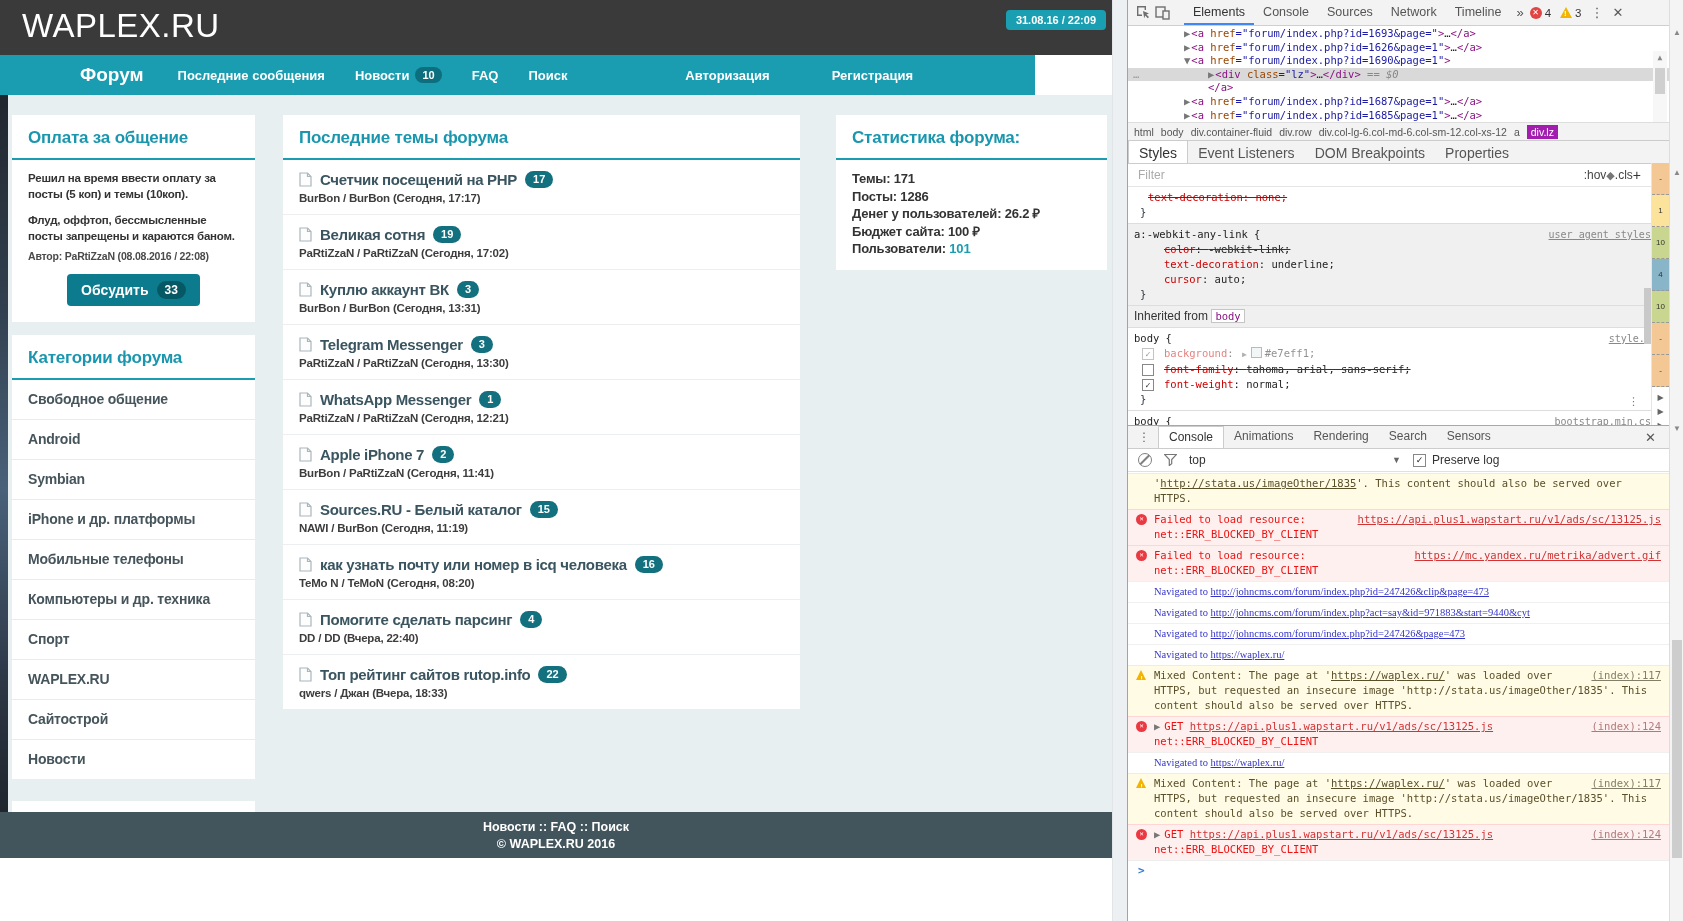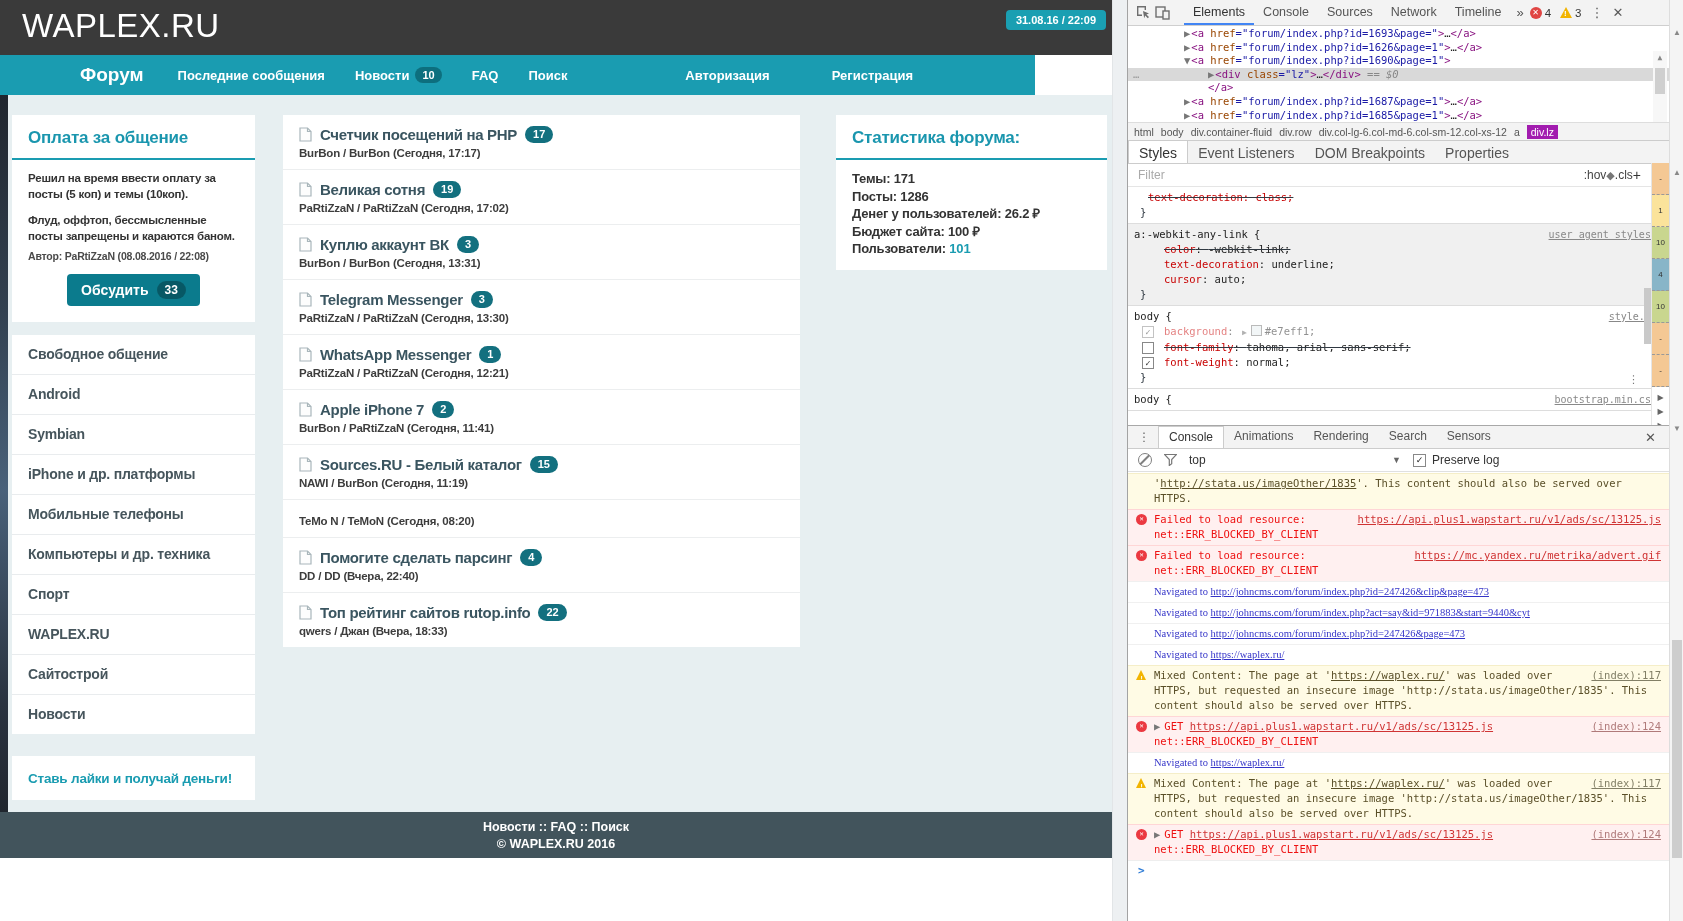--- a/index.html
+++ b/index.html
@@ -201,40 +201,42 @@
             </div>
           <div class="ann-author">Автор: PaRtiZzaN (08.08.2016 / 22:08)</div>
           <div class="ann-btnrow">
             <span class="btn">
               <span>Обсудить</span>
               <span class="btn-badge">33</span>
             </span>
           </div>
         </div>
         <div class="card">
+          <div class="card-h">Категории форума</div>
           <div id="cat-list">
               <div class="cat-item">Свободное общение</div>
               <div class="cat-item">Android</div>
               <div class="cat-item">Symbian</div>
               <div class="cat-item">iPhone и др. платформы</div>
               <div class="cat-item">Мобильные телефоны</div>
               <div class="cat-item">Компьютеры и др. техника</div>
               <div class="cat-item">Спорт</div>
               <div class="cat-item">WAPLEX.RU</div>
               <div class="cat-item">Сайтострой</div>
               <div class="cat-item">Новости</div>
             </div>
         </div>
         <div class="promo-card">
           <span class="promo-link">Ставь лайки и получай деньги!</span>
         </div>
       </div>
 
       <div class="col col2">
         <div class="card">
+          <div class="card-h">Последние темы форума</div>
           <div id="topic-list">
               <div class="topic">
                 <div class="topic-line">
                   <svg class="doc-ic" viewBox="0 0 13 15">
                     <path d="M1 1h7.5L12 4.5V14H1z" fill="#fdfdfd" stroke="#a9b6bb" stroke-width="1.2"></path>
                     <path d="M8.5 1v3.5H12" fill="none" stroke="#a9b6bb" stroke-width="1.2"></path>
                   </svg>
                   <span class="topic-title">Счетчик посещений на PHP</span>
                   <span class="topic-badge">17</span>
                 </div>
@@ -300,20 +302,28 @@
                   <svg class="doc-ic" viewBox="0 0 13 15">
                     <path d="M1 1h7.5L12 4.5V14H1z" fill="#fdfdfd" stroke="#a9b6bb" stroke-width="1.2"></path>
                     <path d="M8.5 1v3.5H12" fill="none" stroke="#a9b6bb" stroke-width="1.2"></path>
                   </svg>
                   <span class="topic-title">Sources.RU - Белый каталог</span>
                   <span class="topic-badge">15</span>
                 </div>
                 <div class="topic-meta">NAWI / BurBon (Сегодня, 11:19)</div>
               </div>
               <div class="topic">
+                <div class="topic-line">
+                  <svg class="doc-ic" viewBox="0 0 13 15">
+                    <path d="M1 1h7.5L12 4.5V14H1z" fill="#fdfdfd" stroke="#a9b6bb" stroke-width="1.2"></path>
+                    <path d="M8.5 1v3.5H12" fill="none" stroke="#a9b6bb" stroke-width="1.2"></path>
+                  </svg>
+                  <span class="topic-title">как узнать почту или номер в icq человека</span>
+                  <span class="topic-badge">16</span>
+                </div>
                 <div class="topic-meta">TeMo N / TeMoN (Сегодня, 08:20)</div>
               </div>
               <div class="topic">
                 <div class="topic-line">
                   <svg class="doc-ic" viewBox="0 0 13 15">
                     <path d="M1 1h7.5L12 4.5V14H1z" fill="#fdfdfd" stroke="#a9b6bb" stroke-width="1.2"></path>
                     <path d="M8.5 1v3.5H12" fill="none" stroke="#a9b6bb" stroke-width="1.2"></path>
                   </svg>
                   <span class="topic-title">Помогите сделать парсинг</span>
                   <span class="topic-badge">4</span>
@@ -435,24 +445,25 @@
         <span style="cursor:pointer;">:hov</span>
         <span class="diamond">◆</span>
         <span style="cursor:pointer;">.cls</span>
         <span class="plus">+</span>
       </div>
     </div>
 
     <div class="styles-pane">
       <div id="styles-rules">
           <div class="rule">
-            <div class="prop noCheck struck"><span class="pname">text-decoration: class;</span></div>
+            <div class="prop noCheck struck"><span class="pname">text-decoration: none;</span></div>
             <div class="rclose">}</div>
           </div>
           <div class="rule ua"><span class="src">user agent stylesheet</span><span class="sel-line">a:-webkit-any-link {</span><div class="prop struck"><span class="pname">color</span><span class="pval">: </span><span class="pval">-webkit-link;</span></div><div class="prop"><span class="pname">text-decoration</span><span class="pval">: </span><span class="pval">underline;</span></div><div class="prop"><span class="pname">cursor</span><span class="pval">: </span><span class="pval">auto;</span></div><div class="rclose">}</div></div>
+          <div class="inherited">Inherited from <span class="chip">body</span></div>
           <div class="rule"><span class="src">style.css:1</span><span class="sel-line">body {</span><div class="prop faded"><span class="chk">✓</span><span class="pname">background</span><span class="pval">: </span><span class="arrowsm">▶</span><span class="swatch" style="background: rgb(231, 239, 241);"></span><span class="pval">#e7eff1;</span></div><div class="prop struck"><span class="chk"></span><span class="pname">font-family</span><span class="pval">: </span><span class="pval">tahoma, arial, sans-serif;</span></div><div class="prop"><span class="chk">✓</span><span class="pname">font-weight</span><span class="pval">: </span><span class="pval">normal;</span></div><div class="rclose">}</div><span class="dots3">⋮</span></div>
           <div class="rule"><span class="src">bootstrap.min.css:11</span><span class="sel-line">body {</span></div>
         </div>
     </div>
     <div class="styles-sb-thumb"></div>
 
     <div class="boxmodel-strip">
       <div id="bm-cells">
           <div class="bm-cell" style="background: rgb(244, 200, 148);">-</div>
           <div class="bm-cell" style="background: rgb(251, 227, 155);">1</div>

